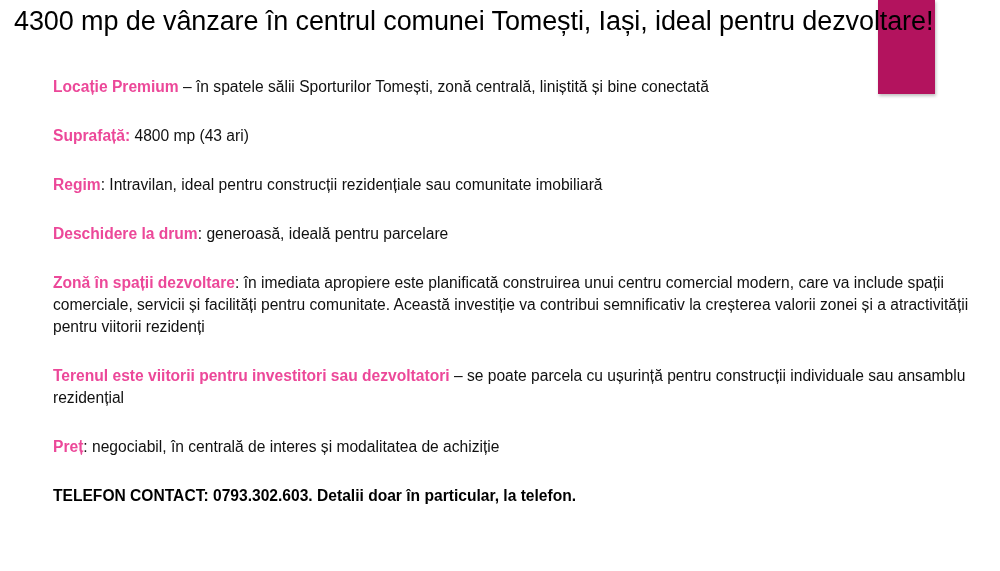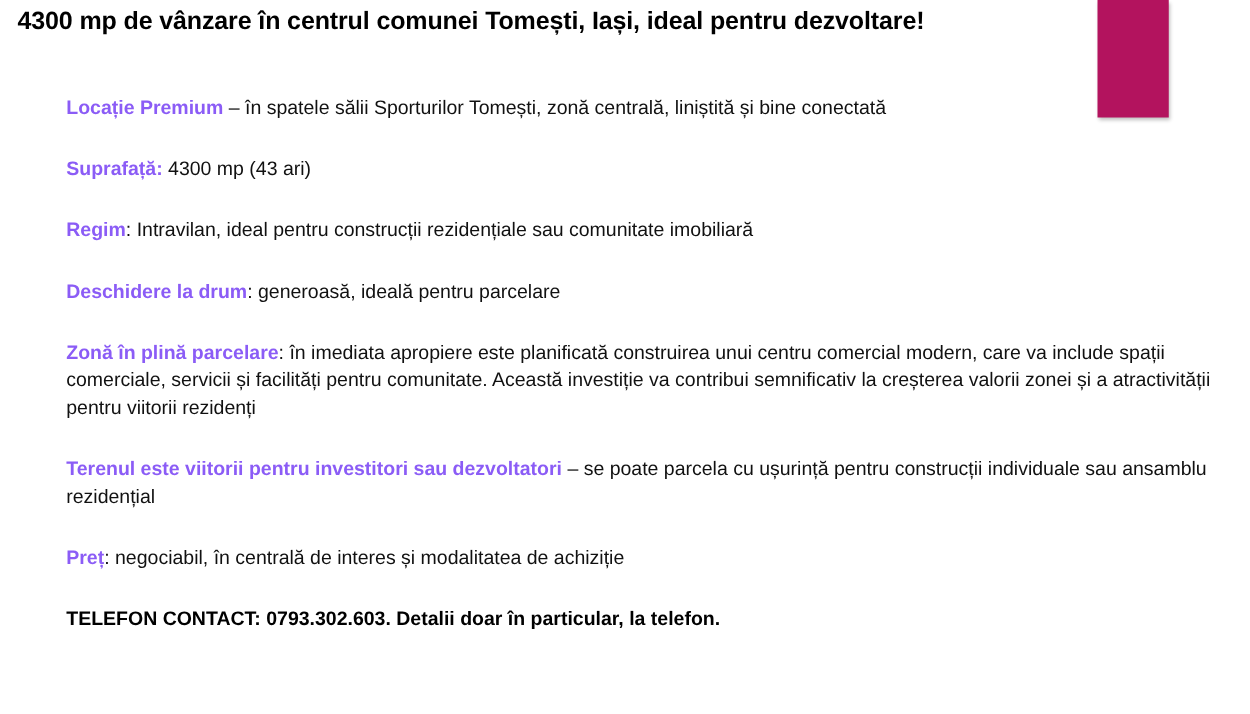--- a/index.html
+++ b/index.html
@@ -21,65 +21,65 @@
       width: 57px;
       height: 94px;
       background: #b3135e;
       box-shadow: 1px 2px 3px rgba(0,0,0,0.25);
       z-index: 0;
     }
     .title {
       position: absolute;
       left: 14px;
       top: 6px;
-      font-size: 20px;
-      font-weight: bold;
+      font-size: 27px;
+      font-weight: normal;
       color: #000000;
       white-space: nowrap;
       letter-spacing: -0.1px;
       z-index: 1;
     }
     .content {
       position: absolute;
       left: 53px;
       top: 76px;
       width: 940px;
       font-size: 15.6px;
       line-height: 22px;
       z-index: 1;
     }
     .para {
       margin-bottom: 27px;
     }
     .para b {
       font-weight: bold;
-      color: #8b5cf6;
+      color: #ec4899;
     }
     .contact {
       color: #000000;
       font-weight: bold;
     }
   </style>
 </head>
 <body>
 
 <div class="accent-bar"></div>
 
 <h1 class="title">4300 mp de vânzare în centrul comunei Tomești, Iași, ideal pentru dezvoltare!</h1>
 
 <div class="content">
   <p class="para"><b>Locație Premium</b><span> – </span><span>în spatele sălii Sporturilor Tomești, zonă centrală, liniștită și bine conectată</span></p>
 
-  <p class="para"><b>Suprafață:</b><span> </span><span>4300 mp (43 ari)</span></p>
+  <p class="para"><b>Suprafață:</b><span> </span><span>4800 mp (43 ari)</span></p>
 
   <p class="para"><b>Regim</b><span>: </span><span>Intravilan, ideal pentru construcții rezidențiale sau comunitate imobiliară</span></p>
 
   <p class="para"><b>Deschidere la drum</b><span>: </span><span>generoasă, ideală pentru parcelare</span></p>
 
 
-  <p class="para"><b>Zonă în plină parcelare</b><span>: </span><span>în imediata apropiere este planificată construirea unui centru comercial modern, care va include spații comerciale, servicii și facilități pentru comunitate. Această investiție va contribui semnificativ la creșterea valorii zonei și a atractivității pentru viitorii rezidenți</span></p>
+  <p class="para"><b>Zonă în spații dezvoltare</b><span>: </span><span>în imediata apropiere este planificată construirea unui centru comercial modern, care va include spații comerciale, servicii și facilități pentru comunitate. Această investiție va contribui semnificativ la creșterea valorii zonei și a atractivității pentru viitorii rezidenți</span></p>
 
   <p class="para"><b>Terenul este viitorii pentru investitori sau dezvoltatori</b><span> – </span><span>se poate parcela cu ușurință pentru construcții individuale sau ansamblu rezidențial</span></p>
 
   <p class="para"><b>Preț</b><span>: </span><span>negociabil, în centrală de interes și modalitatea de achiziție</span></p>
 
   <p class="para contact">TELEFON CONTACT: 0793.302.603. Detalii doar în particular, la telefon.</p>
 </div>
 
 </body></html>

